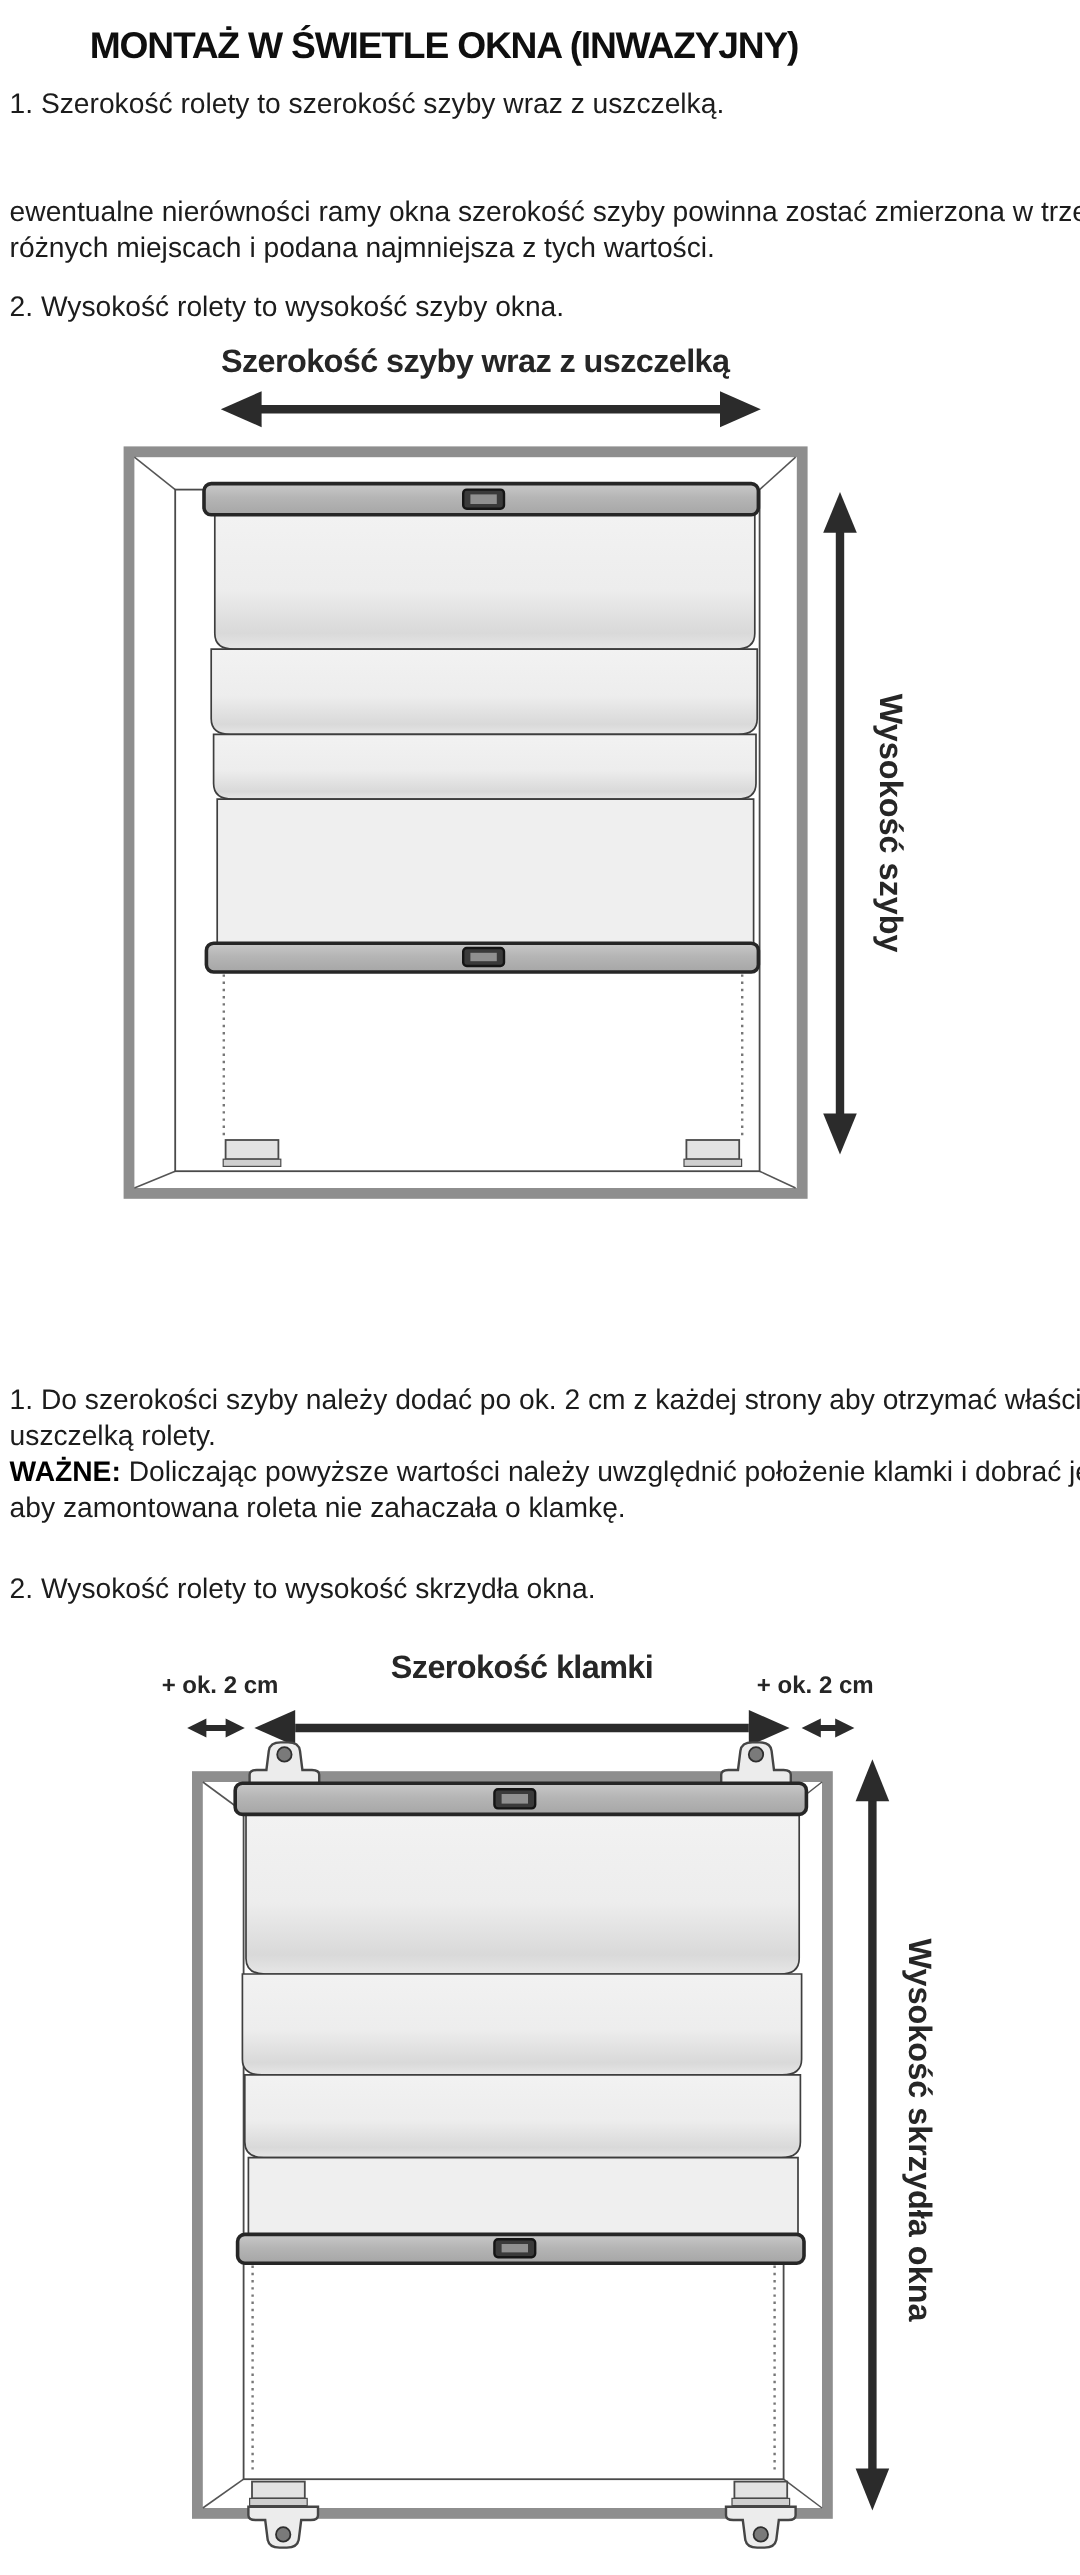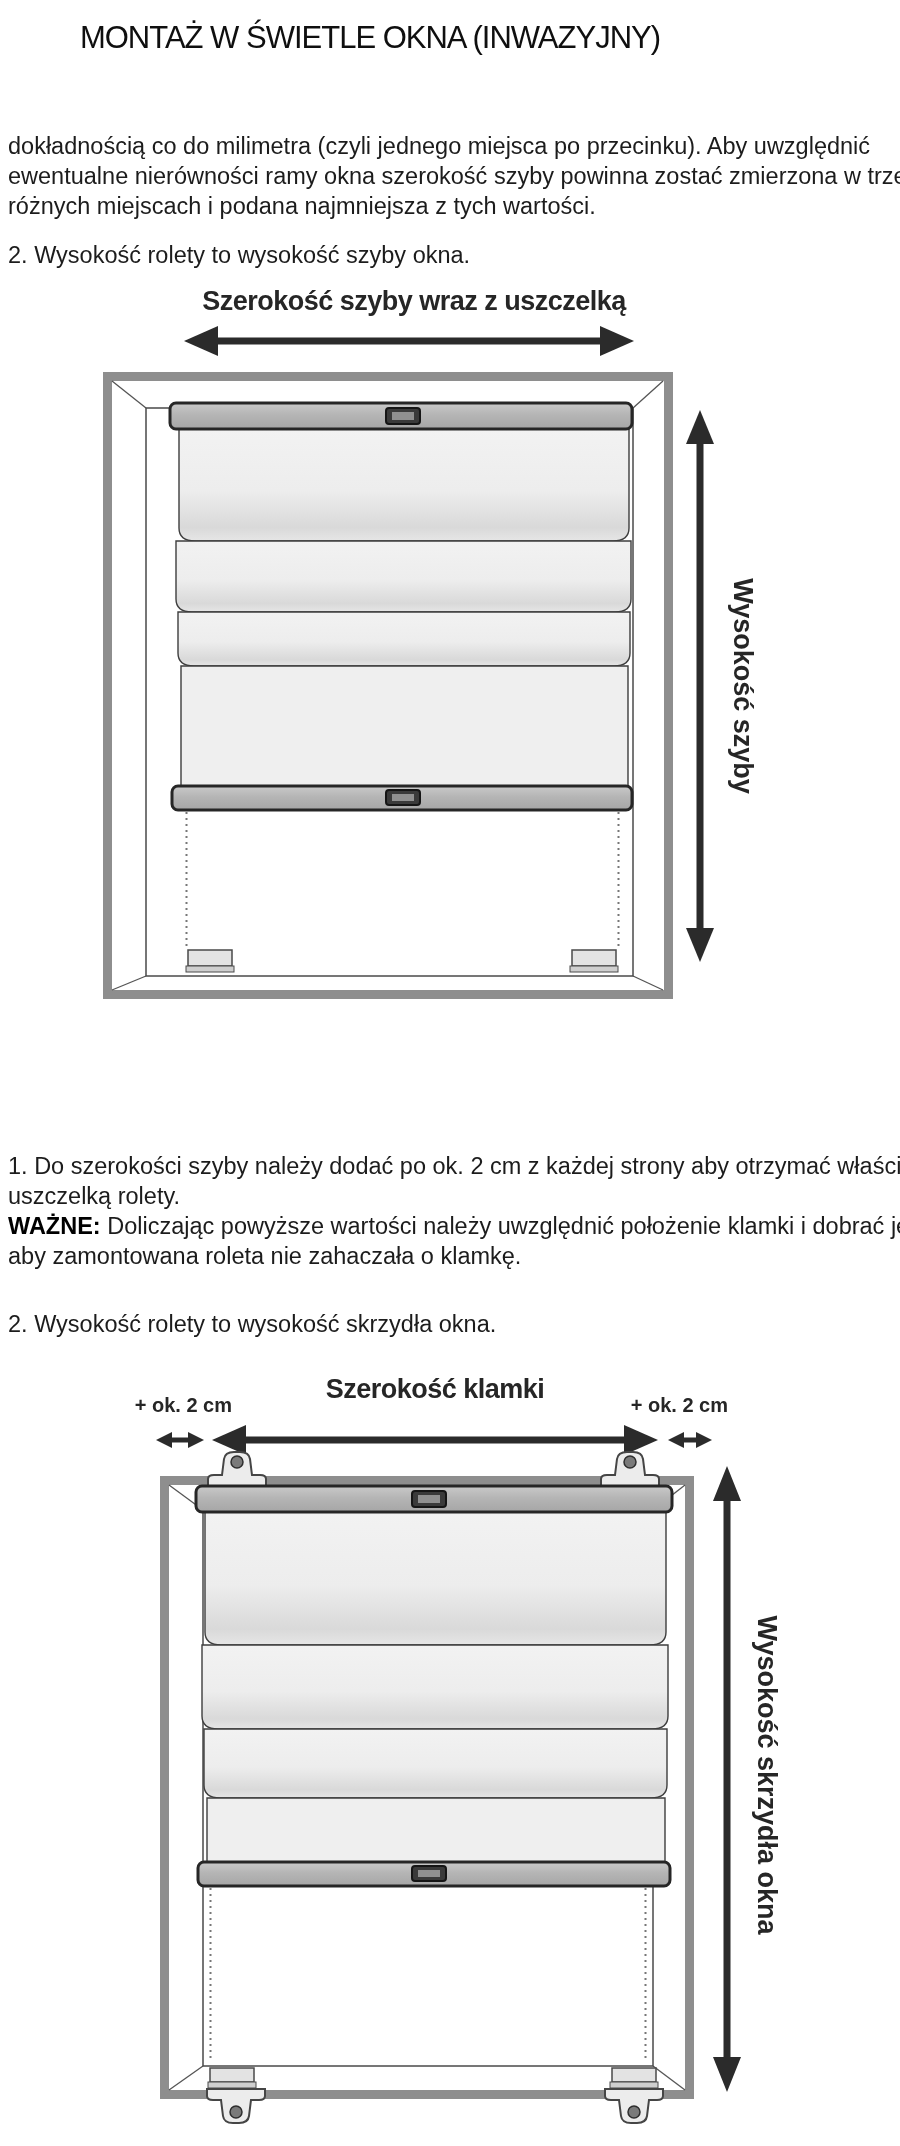--- a/index.html
+++ b/index.html
@@ -2,21 +2,21 @@
 <html><head>
 <meta charset="utf-8">
 <style>
   html,body{margin:0;padding:0;background:#fff;}
   .page{
     position:relative;width:900px;height:2146px;background:#ffffff;
     font-family:"Liberation Sans",sans-serif;color:#1c1c1c;overflow:hidden;
   }
   .sec-title{
     position:absolute;left:0;width:740px;text-align:center;
-    font-weight:normal;font-size:31px;letter-spacing:-1px;color:#0f0f0f;white-space:nowrap;
+    font-weight:bold;font-size:31px;letter-spacing:-1px;color:#0f0f0f;white-space:nowrap;
   }
   .body-line{
     position:absolute;left:8px;font-size:23.5px;line-height:28px;
     white-space:nowrap;color:#1c1c1c;
   }
   .body-line b{color:#000;}
   .d-label{
     position:absolute;font-weight:bold;font-size:27px;color:#262626;
     text-align:center;letter-spacing:-0.5px;white-space:nowrap;
   }
@@ -30,26 +30,26 @@
   }
   svg.diagram{position:absolute;left:0;top:0;}
 </style>
 </head>
 <body>
 
 <div class="page">
 
   <div class="sec-title" style="top:20px">MONTAŻ W ŚWIETLE OKNA (INWAZYJNY)</div>
 
-  <div class="body-line" style="top:132px">dokładnością co do milimetra (czyli jednego miejsca po przecinku). Aby uwzględnić</div>
+  <div class="body-line" style="top:72px">1. Szerokość rolety to szerokość szyby wraz z uszczelką.</div>
   <div class="body-line" style="top:162px">ewentualne nierówności ramy okna szerokość szyby powinna zostać zmierzona w trzech</div>
   <div class="body-line" style="top:192px">różnych miejscach i podana najmniejsza z tych wartości.</div>
   <div class="body-line" style="top:241px">2. Wysokość rolety to wysokość szyby okna.</div>
 
-  <div class="d-label" style="left:114px;top:286px;width:600px">Szerokość szyby wraz z uszczelką</div>
+  <div class="d-label" style="left:96px;top:286px;width:600px">Szerokość szyby wraz z uszczelką</div>
   <div class="v-label" style="left:742px;top:686px">Wysokość szyby</div>
 
 
   <div class="body-line" style="top:1152px">1. Do szerokości szyby należy dodać po ok. 2 cm z każdej strony aby otrzymać właściwą</div>
   <div class="body-line" style="top:1182px">uszczelką rolety.</div>
   <div class="body-line" style="top:1212px">
     <b>WAŻNE:</b>
     <span>Doliczając powyższe wartości należy uwzględnić położenie klamki i dobrać je tak,</span>
   </div>
   <div class="body-line" style="top:1242px">aby zamontowana roleta nie zahaczała o klamkę.</div>

